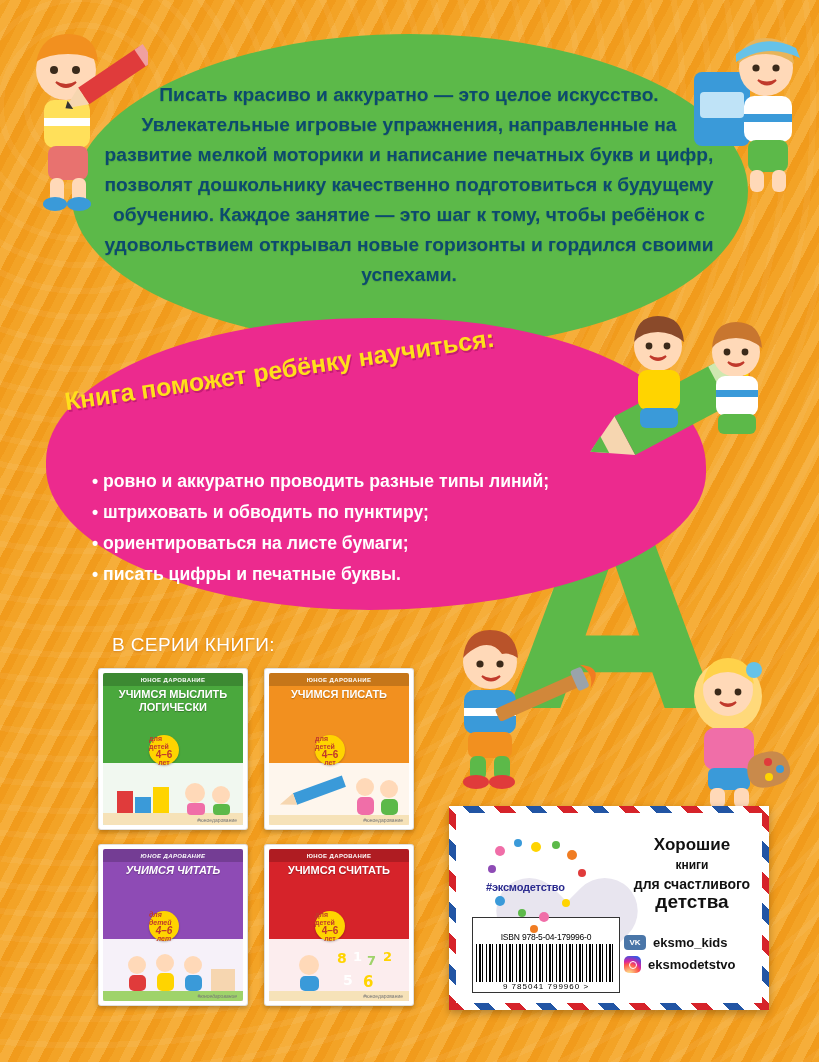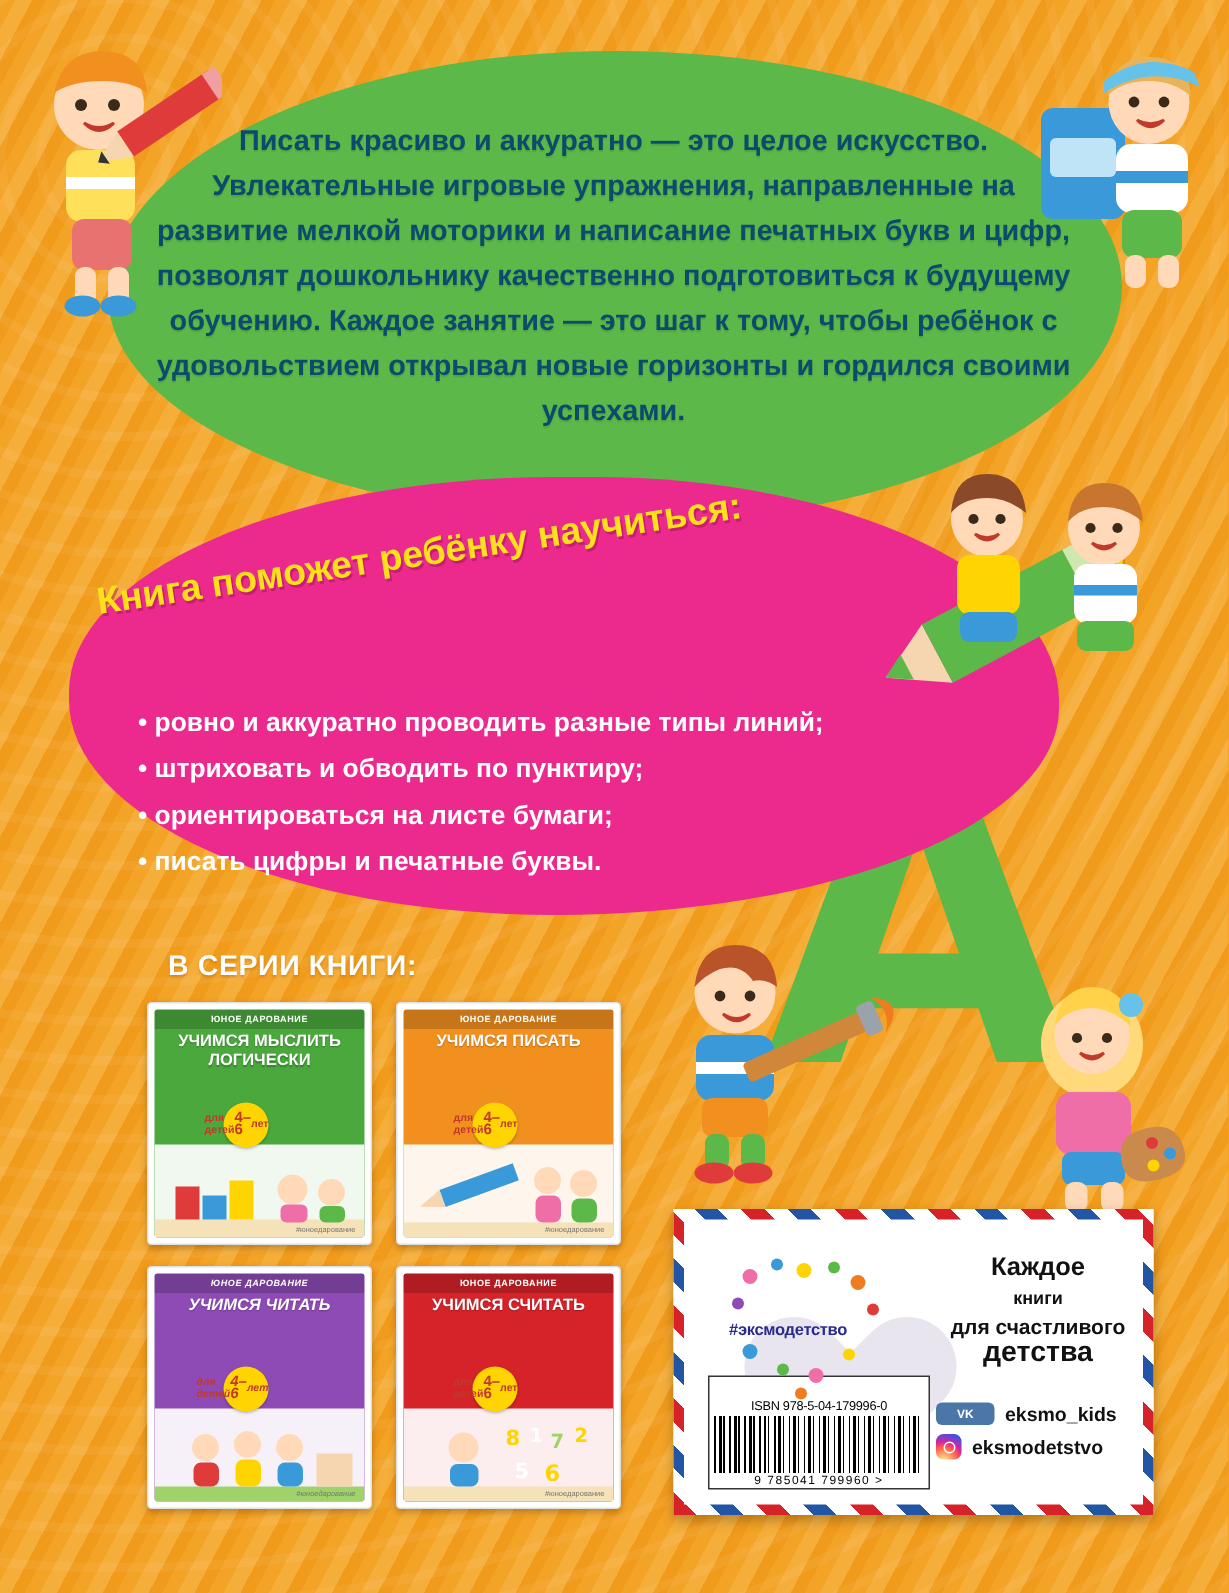--- a/index.html
+++ b/index.html
@@ -112,21 +112,21 @@
   }
 
   
   .series-title {
     position: absolute;
     left: 112px;
     top: 634px;
     z-index: 6;
     color: #ffffff;
     font-size: 19px;
-    font-weight: bold;
+    font-weight: normal;
     letter-spacing: 0.4px;
     text-shadow: 0 1px 2px rgba(160,80,0,0.4);
   }
   .books {
     position: absolute;
     left: 74px;
     top: 668px;
     width: 330px;
     z-index: 6;
     display: grid;
@@ -176,23 +176,23 @@
   }
   .book .bk-age {
     position: absolute;
     width: 30px; height: 30px;
     border-radius: 50%;
     background: #ffd400;
     color: #c0392b;
     font-size: 7px;
     font-weight: bold;
     display: flex;
-    flex-direction: row;
+    flex-direction: column;
     align-items: center;
-    justify-content: flex-end;
+    justify-content: space-between;
     line-height: 8px;
     left: 46px;
     top: 62px;
     box-shadow: 0 1px 2px rgba(0,0,0,0.25);
   }
   .book .bk-age .big { font-size: 10px; }
   .book .bk-bottom {
     position: absolute;
     left: 0; right: 0; bottom: 0;
     height: 62px;
@@ -318,21 +318,21 @@
   }
   .social .row {
     display: flex;
     align-items: center;
     gap: 7px;
     margin-bottom: 6px;
     font-size: 13px;
     font-weight: bold;
   }
   .vk-badge {
-    width: 39px; height: 15px;
+    width: 22px; height: 15px;
     background: #4a76a8;
     border-radius: 4px;
     color: #fff;
     font-size: 8px;
     font-weight: bold;
     display: flex;
     align-items: center;
     justify-content: center;
   }
   .ig-badge {
@@ -600,21 +600,21 @@
         <circle cx="30" cy="72" r="5" fill="#3a9ad9"></circle>
         <circle cx="52" cy="84" r="4" fill="#5cb949"></circle>
         <circle cx="74" cy="88" r="5" fill="#f06ea8"></circle>
         <circle cx="96" cy="74" r="4" fill="#ffd400"></circle>
         <circle cx="64" cy="100" r="4" fill="#f07c22"></circle>
       </svg>
       <div class="heart-label">#эксмодетство</div>
     </div>
 
     <div class="card-head">
-      <div class="l1">Каждое</div>
+      <div class="l1">Хорошие</div>
       <div class="l2">книги</div>
       <div class="l3">для счастливого</div>
       <div class="l4">детства</div>
     </div>
 
     <div class="isbn-box">
       <div class="isbn-text">ISBN 978-5-04-179996-0</div>
       <div class="barcode"></div>
       <div class="barcode-digits">9 785041 799960 &gt;</div>
     </div>

